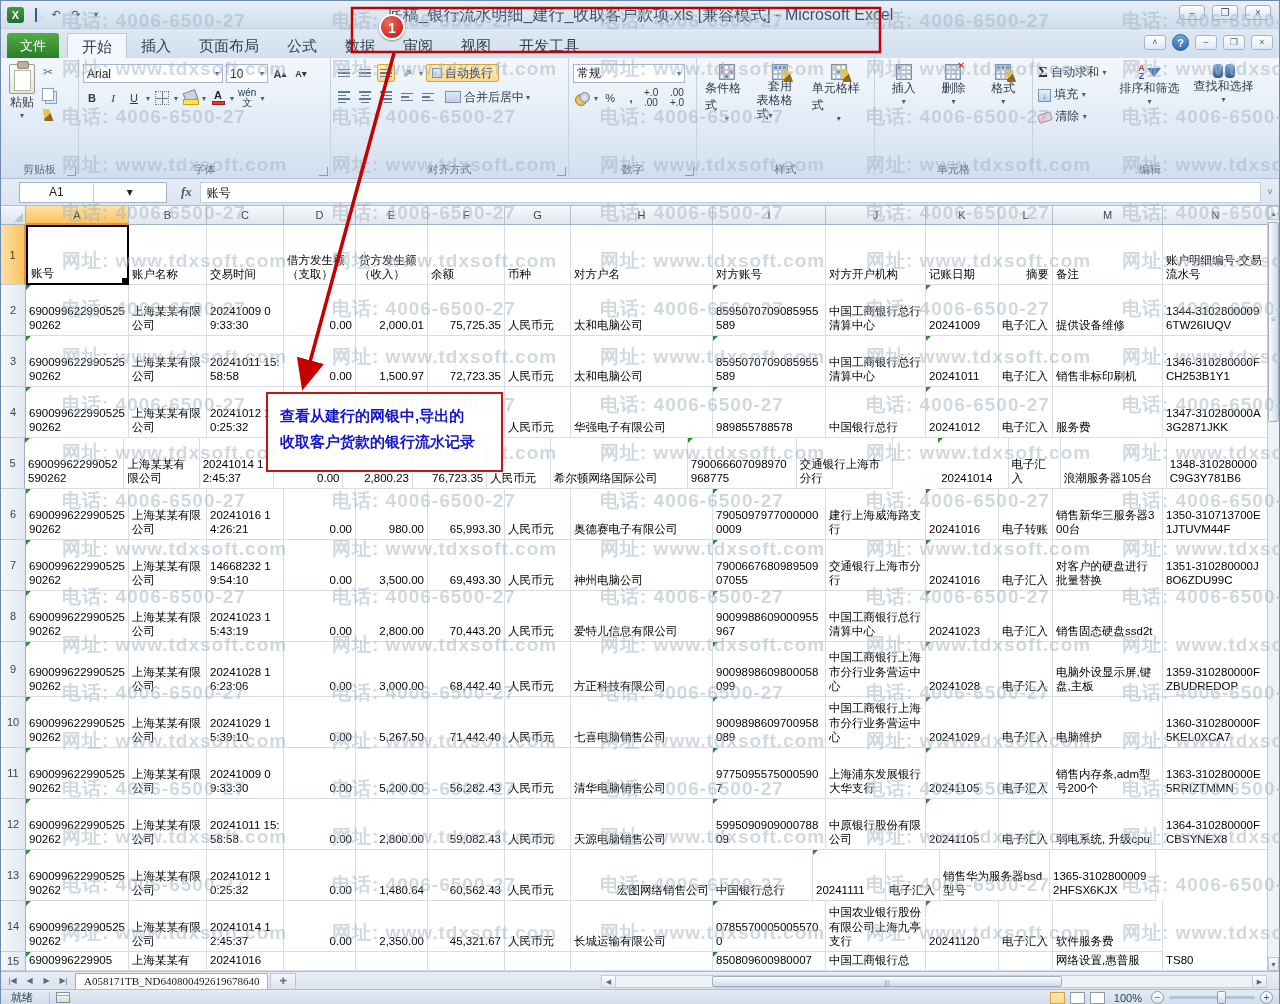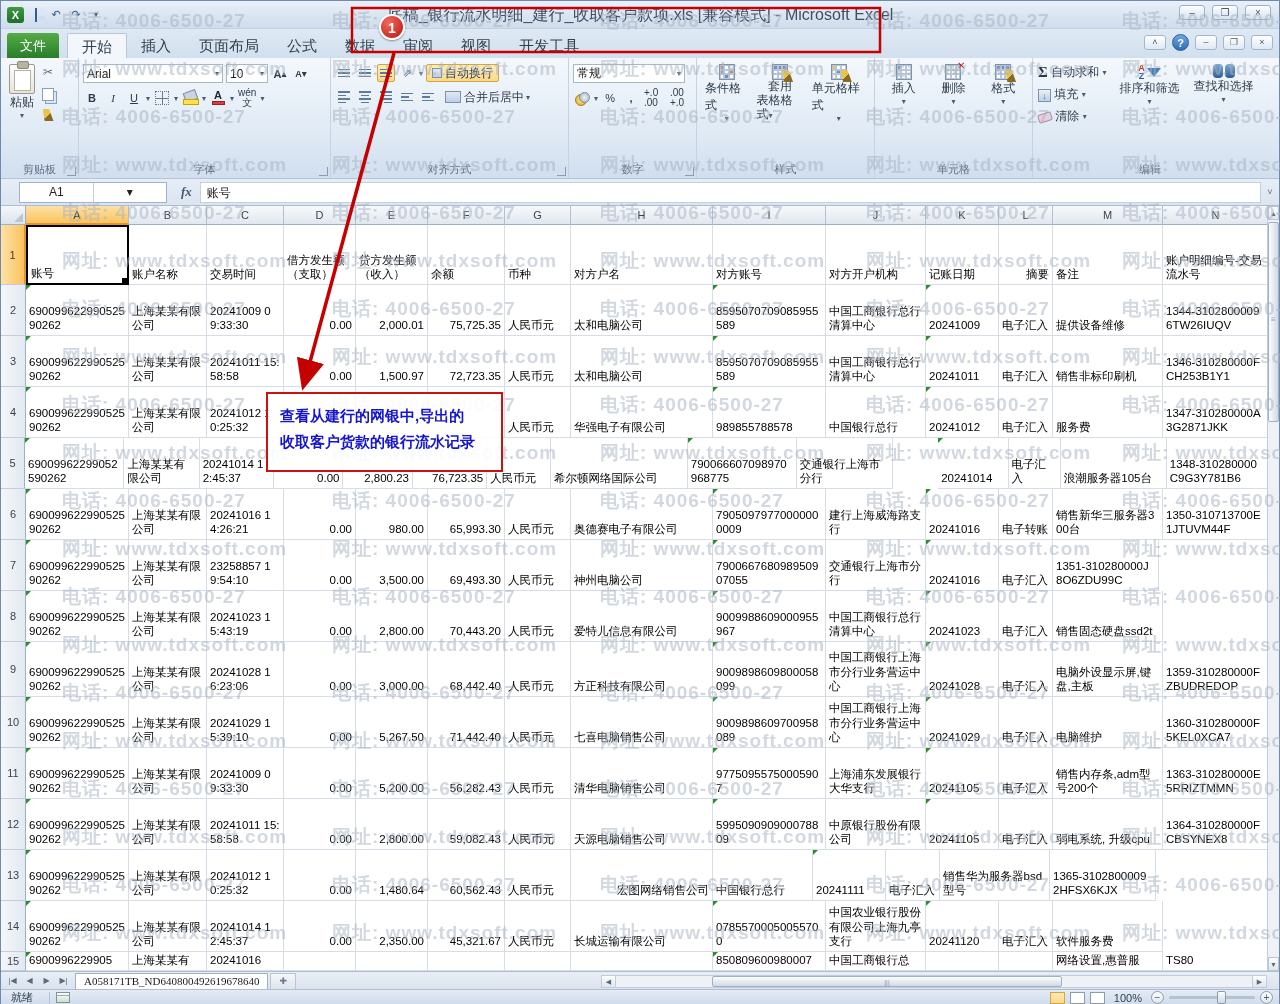--- a/index.html
+++ b/index.html
@@ -816,21 +816,21 @@
         <div class="grow" style="height: 51px;">
           <div class="rn">7</div>
           <div class="cell" style="width: 103px;">
             <span class="gt"></span>
             <span>69009962299052590262</span>
           </div>
           <div class="cell" style="width: 78px;">
             <span>上海某某有限公司</span>
           </div>
           <div class="cell" style="width: 77px;">
-            <span>23258857 19:54:10</span>
+            <span>14668232 19:54:10</span>
           </div>
           <div class="cell num" style="width: 72px;">
             <span>0.00</span>
           </div>
           <div class="cell num" style="width: 72px;">
             <span>3,500.00</span>
           </div>
           <div class="cell num" style="width: 77px;">
             <span>69,493.30</span>
           </div>
@@ -846,20 +846,23 @@
           </div>
           <div class="cell" style="width: 100px;">
             <span>交通银行上海市分行</span>
           </div>
           <div class="cell" style="width: 73px;">
             <span class="gt"></span>
             <span>20241016</span>
           </div>
           <div class="cell" style="width: 54px;">
             <span>电子汇入</span>
+          </div>
+          <div class="cell" style="width: 110px;">
+            <span>对客户的硬盘进行批量替换</span>
           </div>
           <div class="cell" style="width: 106px;">
             <span>1351-310280000J8O6ZDU99C</span>
           </div>
         </div>
         <div class="grow" style="height: 51px;">
           <div class="rn">8</div>
           <div class="cell" style="width: 103px;">
             <span class="gt"></span>
             <span>69009962299052590262</span>

